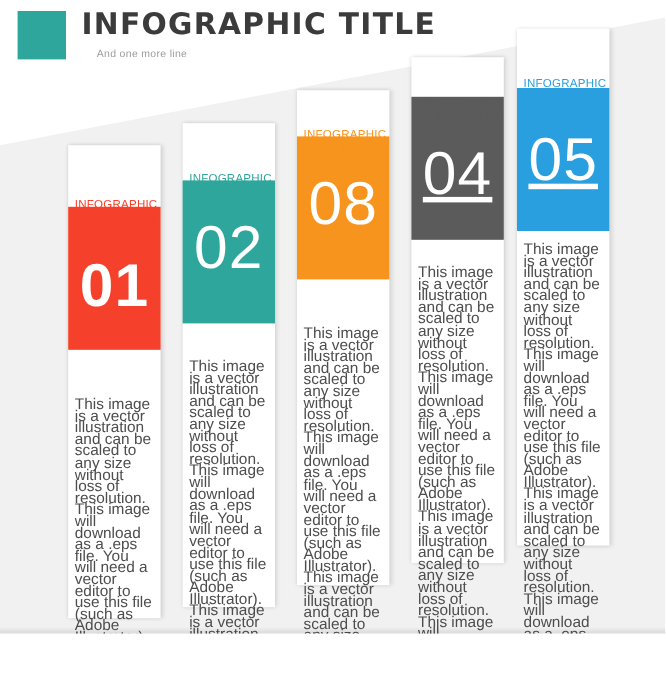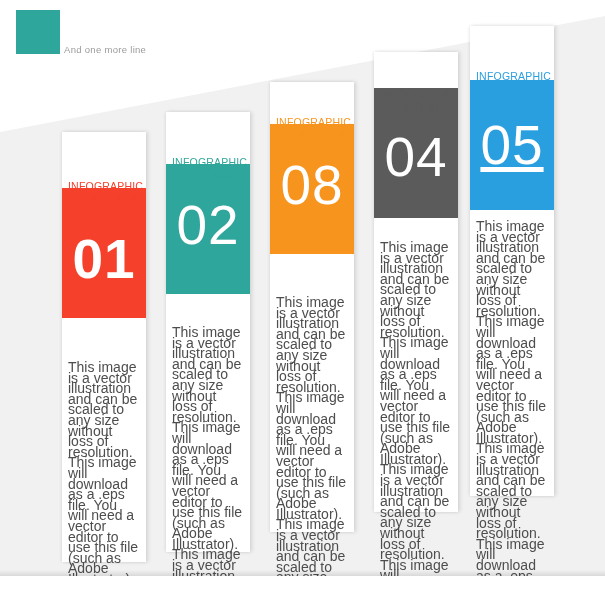--- a/index.html
+++ b/index.html
@@ -63,21 +63,21 @@
     top: 7px;
     font-size: 27px;
     letter-spacing: 1.2px;
     color: #3b3b3b;
     font-weight: bold;
     font-family: "DejaVu Sans", sans-serif;
     white-space: nowrap;
   }
   .subtitle {
     position: absolute;
-    left: 64px;
+    left: 88px;
     top: 44px;
     font-size: 9.5px;
     color: #9b9b9b;
     letter-spacing: 0.3px;
     white-space: nowrap;
   }
 
   
   .col {
     position: absolute;
@@ -157,20 +157,21 @@
 </head>
 <body>
 
 <div id="canvas">
 
   <div class="bg-wedge"></div>
   <div class="bg-white-diag"></div>
 
   <div class="header">
     <div class="header-swatch" style="background: rgb(47, 166, 155);"></div>
+    <div class="title">INFOGRAPHIC TITLE</div>
     <div class="subtitle">And one more line</div>
   </div>
 
   <div class="col" id="col0" style="left:62px; top:132px;">
     <div class="col-paper" style="top:0px; height:430px;"></div>
     <div class="col-band" style="top: 56px; height: 130px; background: rgb(245, 64, 44);"></div>
     <div class="col-label align-right" style="top: 48px; color: rgb(245, 64, 44);">
       <div>INFOGRAPHIC</div>
       <div>OPTION 01</div>
     </div>
@@ -206,21 +207,21 @@
     </div>
   </div>
 
   <div class="col" id="col3" style="left:374px; top:52px;">
     <div class="col-paper" style="top:0px; height:460px;"></div>
     <div class="col-band" style="top: 36px; height: 130px; background: rgb(91, 91, 91);"></div>
     <div class="col-label align-right" style="top: 36px; color: rgb(91, 91, 91);">
       <div>INFOGRAPHIC</div>
       <div>OPTION 04</div>
     </div>
-    <div class="col-num" style="top:78px;">04</div>
+    <div class="col-num" style="top:78px;text-decoration:underline;">04</div>
     <div class="col-body" style="top:190px;">
       <span>This image is a vector illustration and can be scaled to any size without loss of resolution. This image will download as a .eps file. You will need a vector editor to use this file (such as Adobe Illustrator). This image is a vector illustration and can be scaled to any size without loss of resolution. This image will download as a .eps file. You will need a vector editor to use this file (such as Adobe Illustrator). This image will download as a .eps file.</span><span class="body-dot" style="background: rgb(91, 91, 91);"></span>
     </div>
   </div>
 
   <div class="col" id="col4" style="left:470px; top:26px;">
     <div class="col-paper" style="top:0px; height:470px;"></div>
     <div class="col-band" style="top: 54px; height: 130px; background: rgb(42, 159, 224);"></div>
     <div class="col-label align-left" style="top: 44px; color: rgb(42, 159, 224);">
       <div>INFOGRAPHIC</div>

